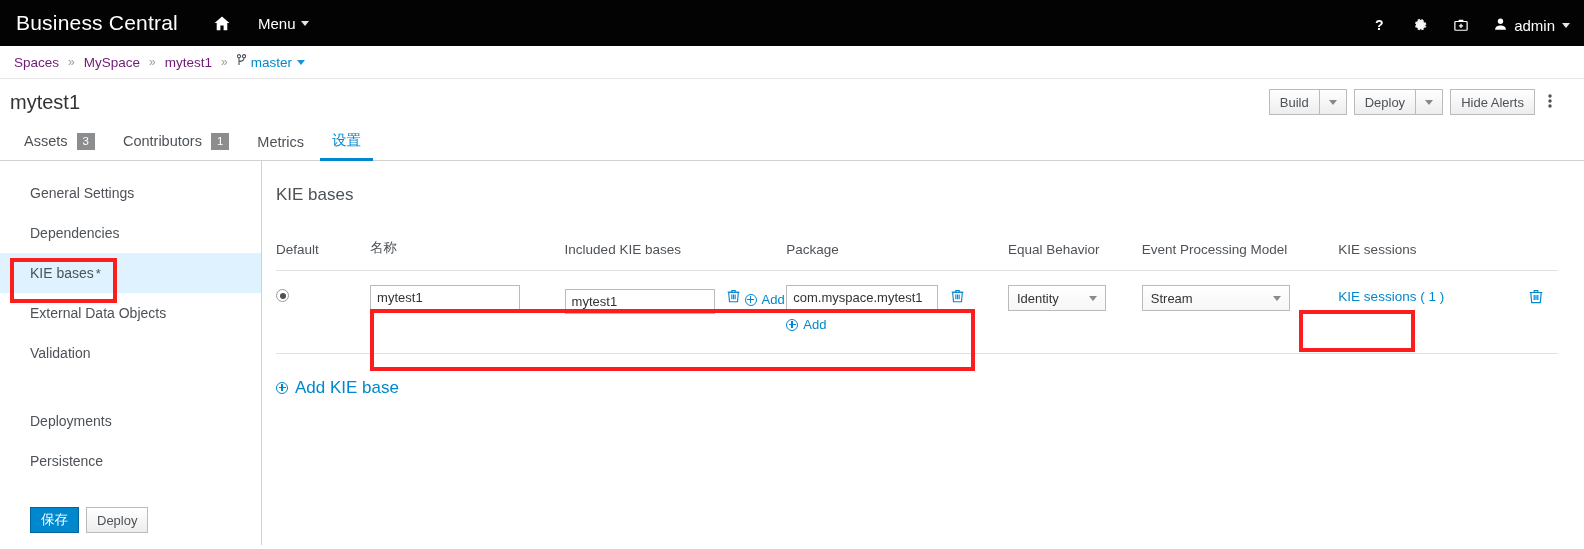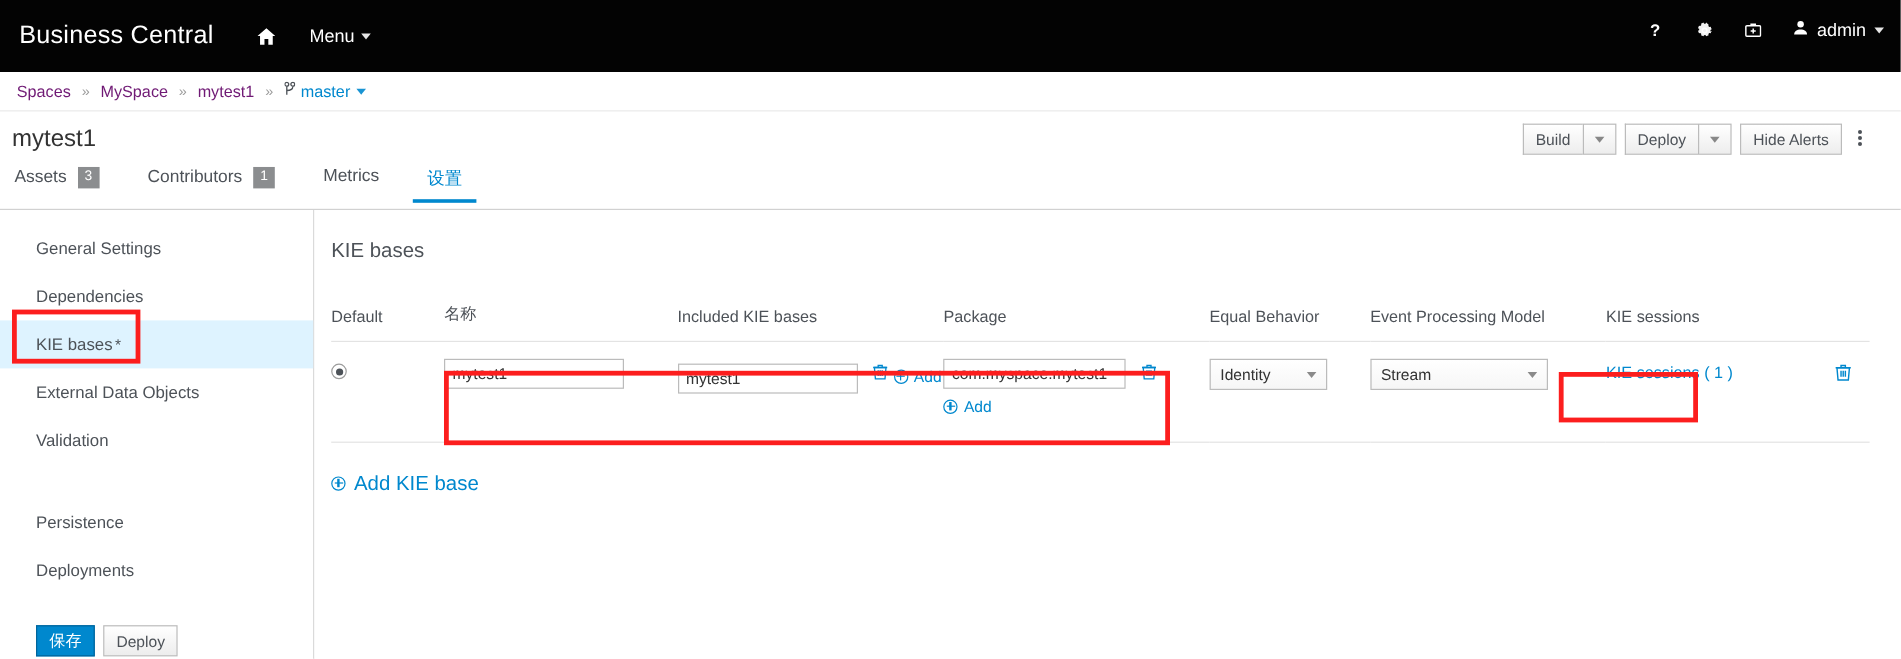--- a/index.html
+++ b/index.html
@@ -6,21 +6,21 @@
   html, body {
     margin: 0; padding: 0;
     width: 1584px; height: 549px;
     background: #ffffff;
     font-family: "Liberation Sans", sans-serif;
     overflow: hidden;
   }
 
   
   .navbar {
-    height: 60px;
+    height: 46px;
     background: #030303;
     display: flex;
     align-items: center;
     position: relative;
   }
   .brand {
     color: #ffffff;
     font-size: 21px;
     font-weight: 400;
     margin-left: 16px;
@@ -109,25 +109,25 @@
   .btn-caret { padding: 0 9px; }
   .kebab {
     color: #4d5258; font-size: 17px; line-height: 1;
     padding: 0 6px; cursor: pointer; letter-spacing: 0;
   }
 
   
   .tabs {
     height: 36px;
     display: flex;
-    align-items: flex-start;
-    padding-left: 0;
+    align-items: flex-end;
+    padding-left: 12px;
     border-bottom: 1px solid #d1d1d1;
     background: #fff;
-    gap: 16px;
+    gap: 4px;
   }
   .tab {
     display: inline-flex; align-items: center; gap: 9px;
     padding: 0 12px 8px 12px;
     font-size: 14.5px; color: #4d5258;
     cursor: pointer;
     border-bottom: 3px solid transparent;
     margin-bottom: -1px;
   }
   .tab.active { color: #0088ce; border-bottom-color: #0088ce; }
@@ -403,24 +403,24 @@
       <span class="star">*</span>
     </div>
     <div class="side-item">
       <span>External Data Objects</span>
     </div>
     <div class="side-item">
       <span>Validation</span>
     </div>
     <div class="side-gap"></div>
     <div class="side-item">
+      <span>Deployments</span>
+    </div>
+    <div class="side-item">
       <span>Persistence</span>
-    </div>
-    <div class="side-item">
-      <span>Deployments</span>
     </div>
 
     <div class="side-buttons">
       <button class="btn-primary">保存</button>
       <button class="btn">Deploy</button>
     </div>
   </div>
 
   <div class="main">
     <h2 class="panel-title">KIE bases</h2>

